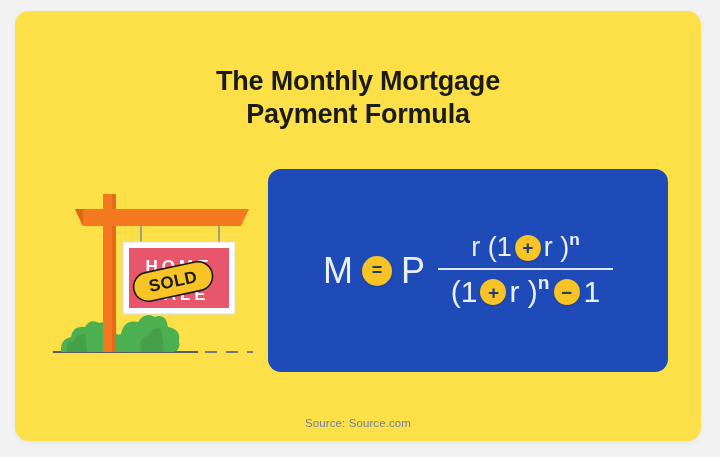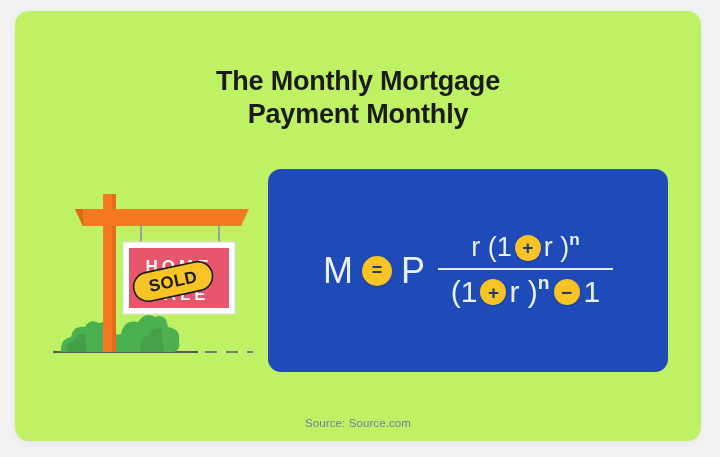--- a/index.html
+++ b/index.html
@@ -21,21 +21,21 @@
     background: #f2f2f2;
   }
 
   
   .card {
     position: absolute;
     left: 15px;
     top: 11px;
     width: 686px;
     height: 430px;
-    background: #bef264;
+    background: #fde047;
     border-radius: 14px;
     box-shadow: 0 2px 6px rgba(0,0,0,0.055);
   }
 
   
   .title {
     position: absolute;
     left: 0;
     top: 54px;
     width: 686px;
@@ -152,21 +152,21 @@
   }
 </style>
 </head>
 <body>
 
 <div class="stage">
   <div class="card">
 
     <div class="title">
       <span class="line">The Monthly Mortgage</span>
-      <span class="line">Payment Monthly</span>
+      <span class="line">Payment Formula</span>
     </div>
 
     <div class="illustration">
       <svg width="220" height="180" viewBox="0 0 220 180" xmlns="http://www.w3.org/2000/svg">
 
         <line x1="0" y1="166" x2="145" y2="166" stroke="#5a5a5a" stroke-width="2.2"></line>
 
         <line x1="152" y1="166" x2="200" y2="166" stroke="#7a7a7a" stroke-width="2.2" stroke-dasharray="12 9"></line>
 
         <g>

